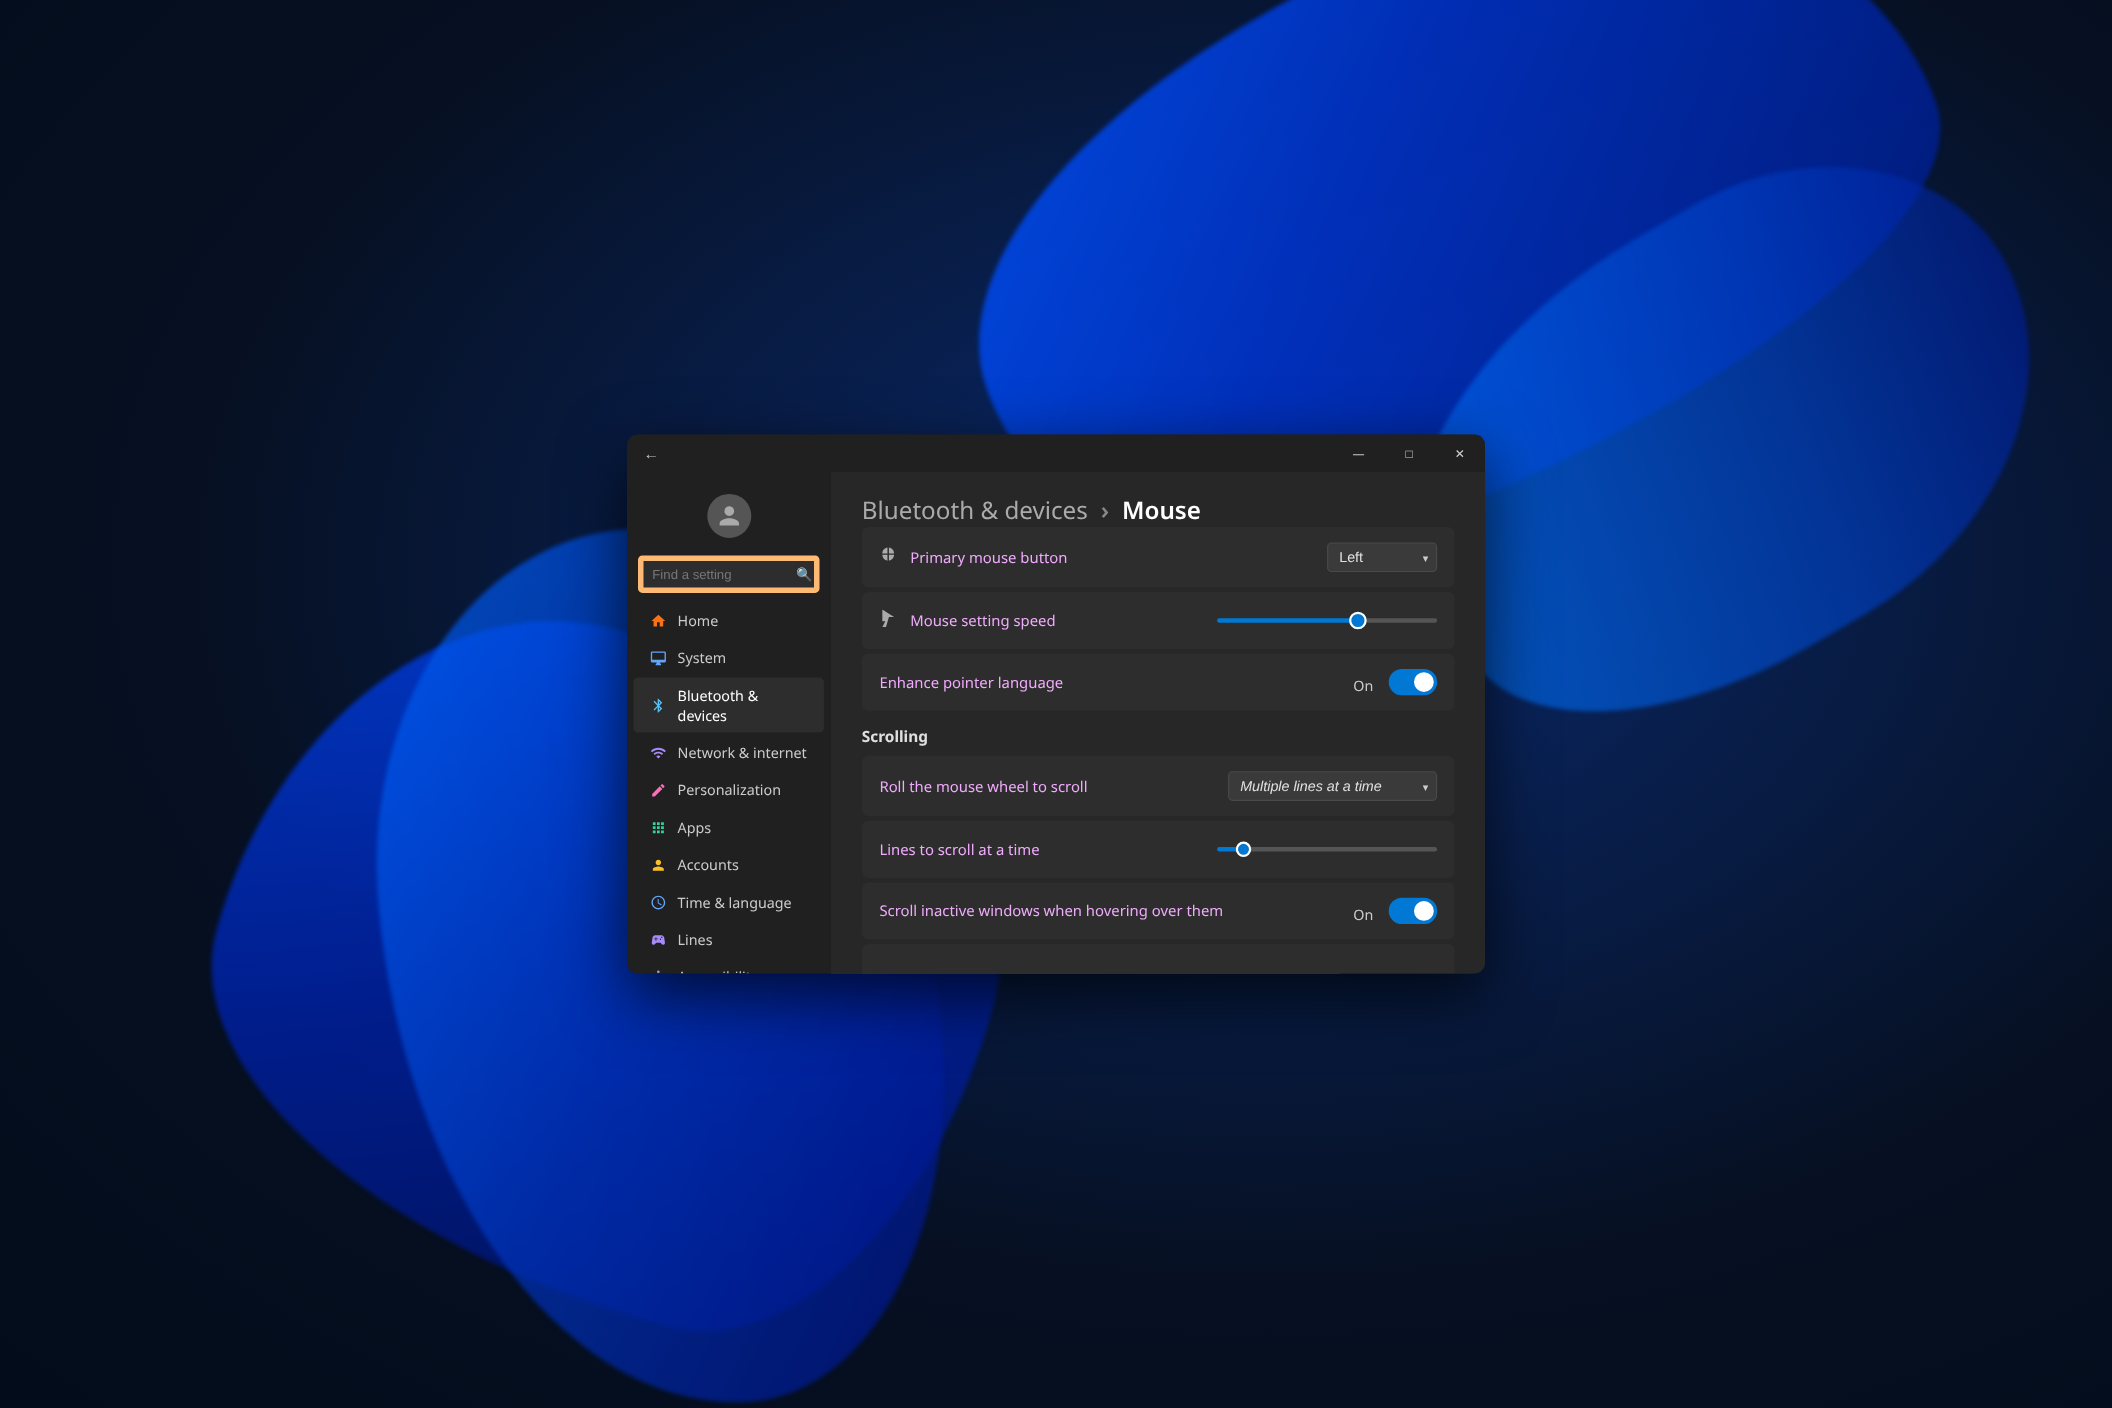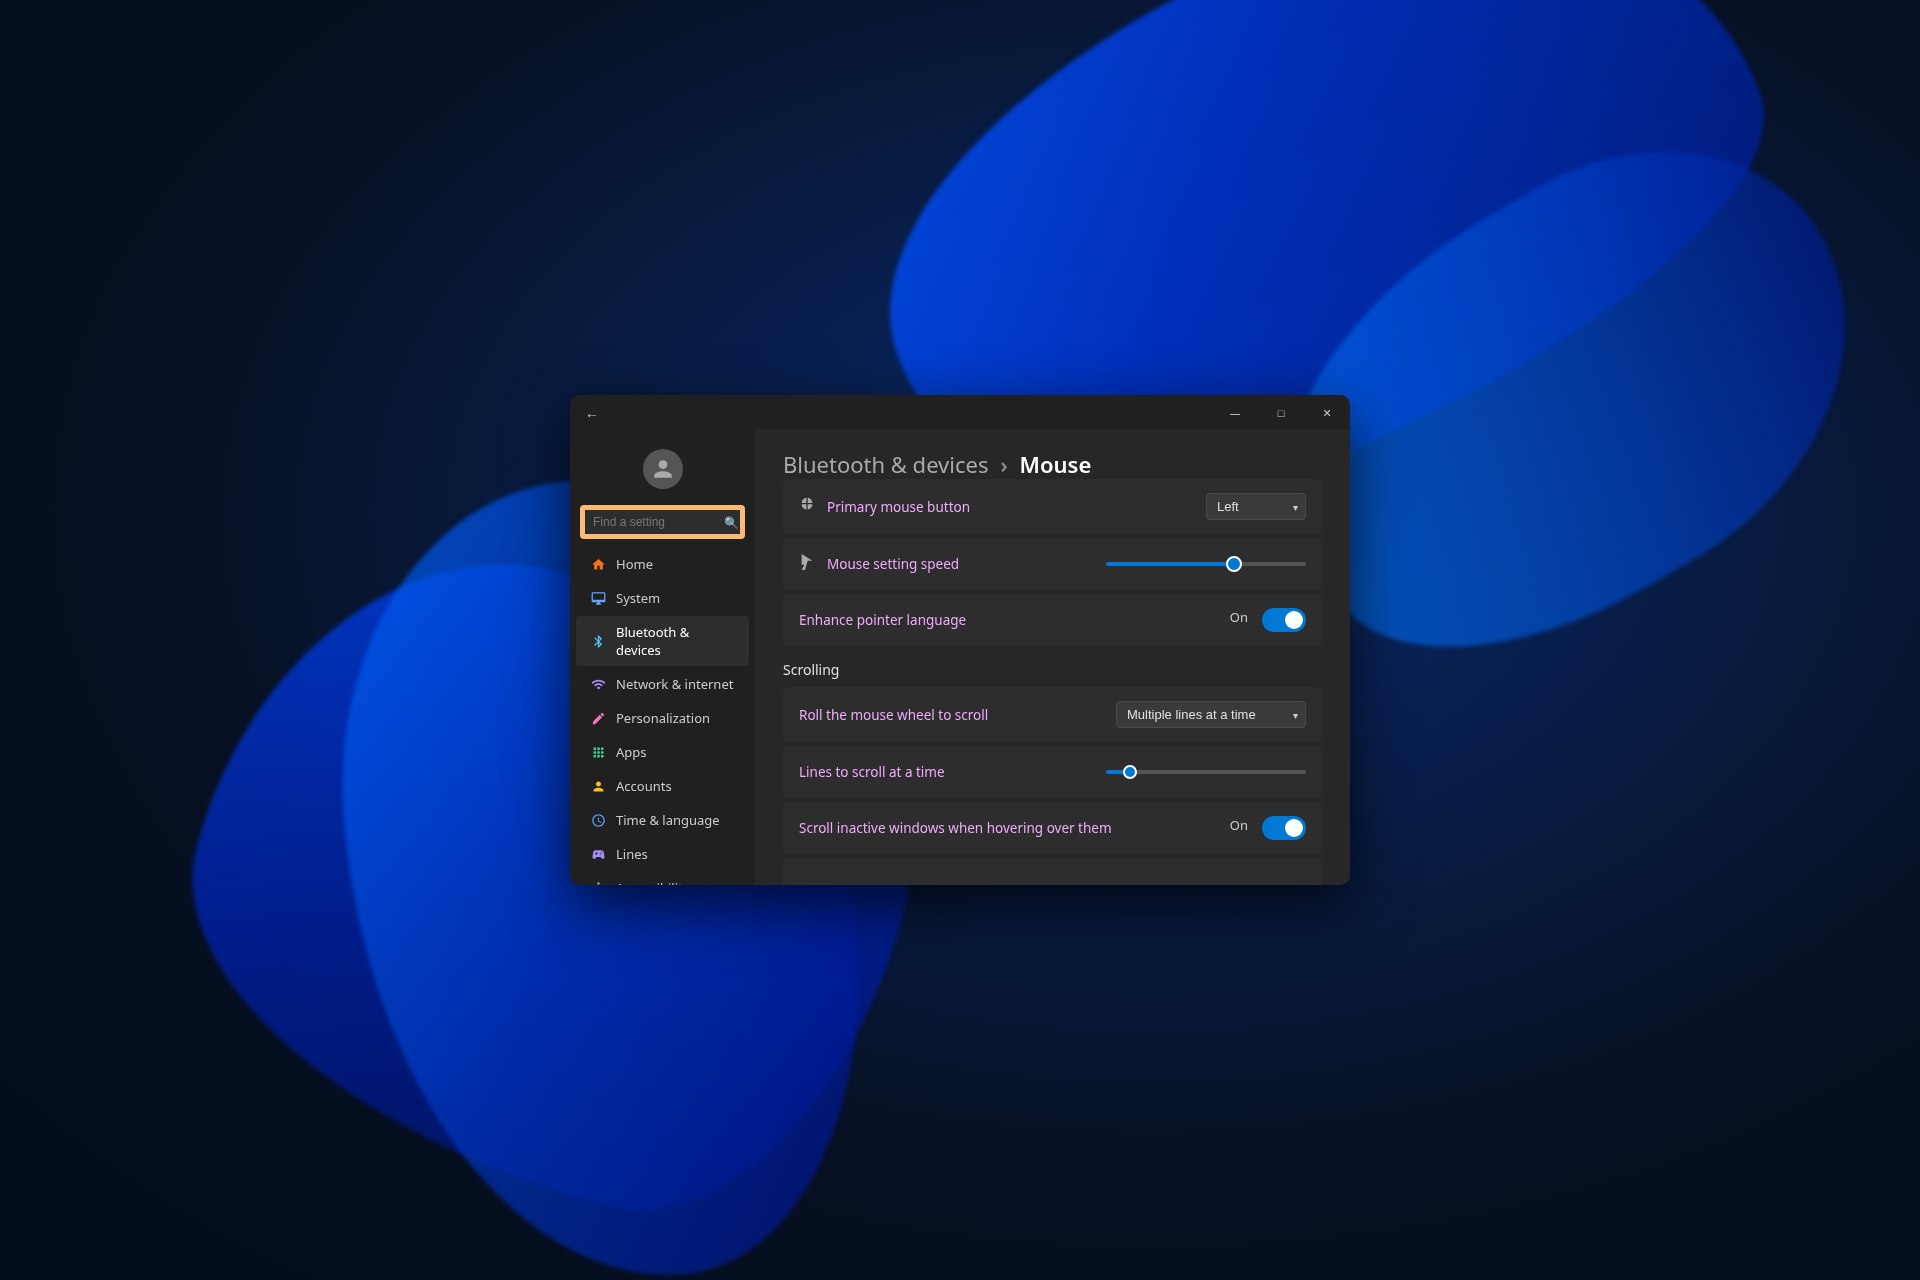--- a/index.html
+++ b/index.html
@@ -298,21 +298,21 @@
       transition: left 0.2s;
     }
     .toggle-thumb.on { left: 23px; }
     .toggle-label {
       font-size: 13px;
       color: #ccc;
       margin-right: 8px;
     }
     .toggle-row {
       display: flex;
-      align-items: flex-start;
+      align-items: flex-end;
       gap: 6px;
     }
 
     
     .slider-wrapper {
       display: flex;
       align-items: center;
       width: 200px;
     }
     .slider {
@@ -350,21 +350,21 @@
       width: 14px; height: 14px;
       border-radius: 50%;
       background: #0078d4;
       cursor: pointer;
       border: 2px solid #fff;
     }
 
     
     .section-header {
       font-size: 14px;
-      font-weight: 400;
+      font-weight: 700;
       color: #e0e0e0;
       margin: 14px 0 8px 0;
     }
   </style>
 </head>
 <body>
 
 <div class="wallpaper">
   <div class="ribbon ribbon-1"></div>
   <div class="ribbon ribbon-2"></div>
@@ -527,21 +527,21 @@
             <div class="toggle-thumb on"></div>
           </div>
         </div>
       </div>
 
       <div class="section-header">Scrolling</div>
 
       <div class="setting-card">
         <span class="setting-label">Roll the mouse wheel to scroll</span>
         <div class="dropdown-wrapper">
-          <select class="setting-dropdown" style="min-width:190px;">
+          <select class="setting-dropdown" style="min-width:190px;font-style:italic;">
             <option>Multiple lines at a time</option>
             <option>One screen at a time</option>
           </select>
           <span class="dropdown-arrow">▾</span>
         </div>
       </div>
 
       <div class="setting-card">
         <span class="setting-label">Lines to scroll at a time</span>
         <div class="slider-wrapper">

